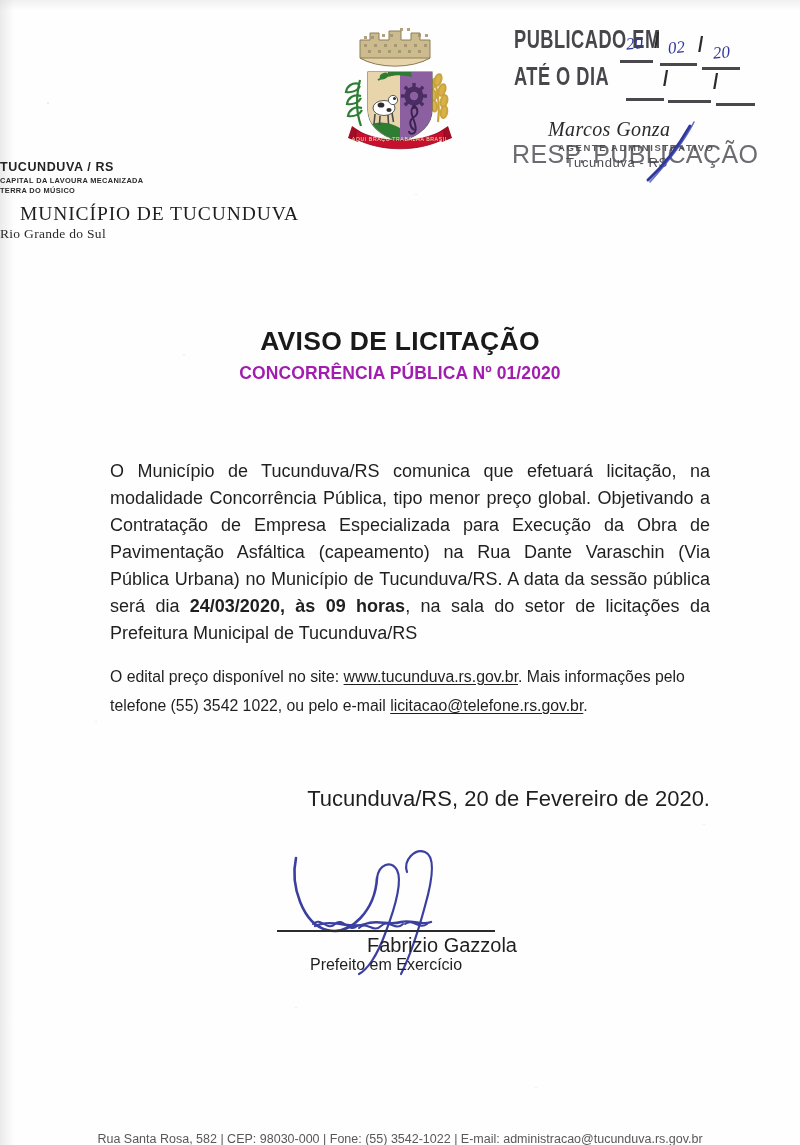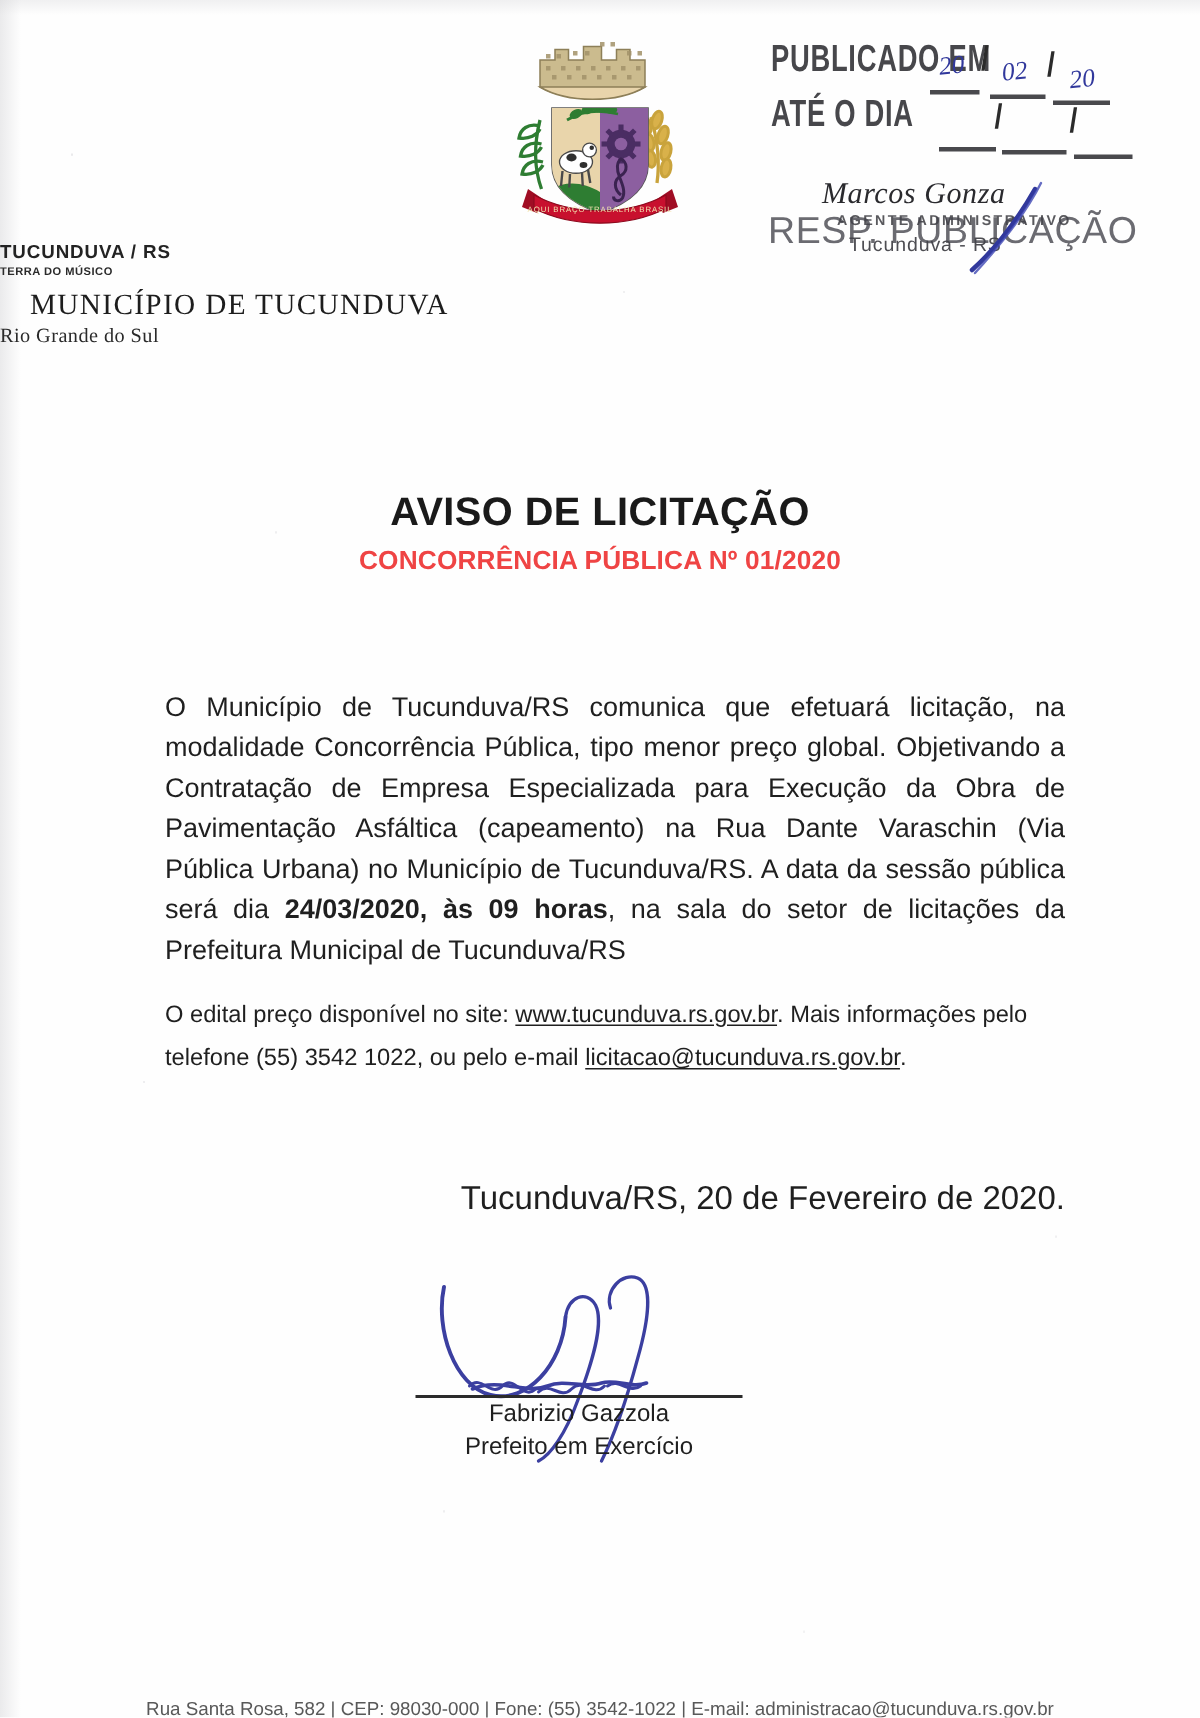--- a/index.html
+++ b/index.html
@@ -230,21 +230,21 @@
   }
   .doc-subtitle {
     position: absolute;
     left: 0; right: 0;
     top: 363px;
     text-align: center;
     font-family: "Liberation Sans", sans-serif;
     font-weight: bold;
     font-size: 17.5px;
     letter-spacing: .1px;
-    color: #ef4444;
+    color: #a21caf;
   }
 
   
   .body-block {
     position: absolute;
     left: 110px;
     width: 600px;
     font-family: "Liberation Sans", sans-serif;
     font-size: 18px;
     line-height: 27px;
@@ -284,23 +284,23 @@
     left: 22px;
     top: 92px;
     width: 218px;
     height: 1.6px;
     background: #2b2b2b;
   }
   .sign-name {
     position: absolute;
     left: 0; top: 96px;
     width: 262px;
-    text-align: center;
-    font-family: "Liberation Sans", sans-serif;
-    font-size: 16px;
+    text-align: right;
+    font-family: "Liberation Sans", sans-serif;
+    font-size: 20px;
     color: #1f1f1f;
   }
   .sign-role {
     position: absolute;
     left: 0; top: 118px;
     width: 262px;
     text-align: center;
     font-family: "Liberation Sans", sans-serif;
     font-size: 16px;
     color: #1f1f1f;
@@ -436,20 +436,21 @@
         <g>
           <path d="M18 104 L30 112 L24 120 L14 116 z" fill="#a00d24"></path>
           <path d="M114 104 L102 112 L108 120 L118 116 z" fill="#a00d24"></path>
           <path d="M22 108 C48 122 84 122 110 108 L110 117 C84 130 48 130 22 117 z" fill="#c8102e" stroke="#8d0a1e" stroke-width=".8"></path>
           <text x="66" y="119" text-anchor="middle" font-family="Liberation Sans, sans-serif" font-size="5.2" fill="#f2e3b0" letter-spacing=".6">AQUI BRAÇO TRABALHA BRASIL</text>
         </g>
       </svg>
     </div>
 
     <div class="crest-name">TUCUNDUVA / RS</div>
+    <div class="crest-sub1">CAPITAL DA LAVOURA MECANIZADA</div>
     <div class="crest-sub2">TERRA DO MÚSICO</div>
     <div class="muni-title">MUNICÍPIO DE TUCUNDUVA</div>
     <div class="muni-state">Rio Grande do Sul</div>
   </div>
 
   <div class="stamp">
 
     <div class="stamp-line stamp-l1">PUBLICADO EM</div>
     <div class="stamp-line stamp-l2">ATÉ O DIA</div>
 
@@ -481,21 +482,21 @@
   </div>
 
   <div class="doc-title">AVISO DE LICITAÇÃO</div>
   <div class="doc-subtitle">CONCORRÊNCIA PÚBLICA Nº 01/2020</div>
 
   <div class="body-block p1">
     <span>O Município de Tucunduva/RS comunica que efetuará licitação, na modalidade Concorrência Pública, tipo menor preço global. Objetivando a Contratação de Empresa Especializada para Execução da Obra de Pavimentação Asfáltica (capeamento) na Rua Dante Varaschin (Via Pública Urbana) no Município de Tucunduva/RS. A data da sessão pública será dia </span><b>24/03/2020, às 09 horas</b><span>, na sala do setor de licitações da Prefeitura Municipal de Tucunduva/RS</span>
   </div>
 
   <div class="body-block p2">
-    <span>O edital preço disponível no site: </span><span class="u">www.tucunduva.rs.gov.br</span><span>. Mais informações pelo telefone (55) 3542 1022, ou pelo e-mail </span><span class="u">licitacao@tucunduva.rs.gov.br</span><span>.</span>
+    <span>O edital preço disponível no site: </span><span class="u">www.tucunduva.rs.gov.br</span><span>. Mais informações pelo telefone (55) 3542 1022, ou pelo e-mail </span><span class="u">licitacao@telefone.rs.gov.br</span><span>.</span>
   </div>
 
   <div class="place-date">Tucunduva/RS, 20 de Fevereiro de 2020.</div>
 
   <div class="sign-area">
     <svg class="sign-svg" width="300" height="140" viewBox="0 0 300 140" aria-hidden="true">
       <g fill="none" stroke="#3b3fa0" stroke-linecap="round" stroke-linejoin="round">
         <path d="M41 20 C35 48 48 86 72 92 C96 98 120 72 122 40" stroke-width="2.6"></path>
         <path d="M122 40 C124 26 136 22 142 32 C148 44 140 70 130 96
                  C122 118 112 132 104 136" stroke-width="2.2"></path>

